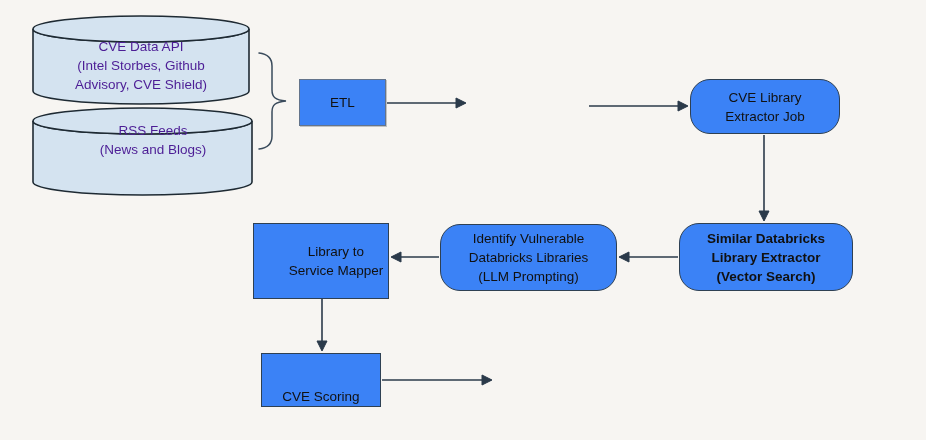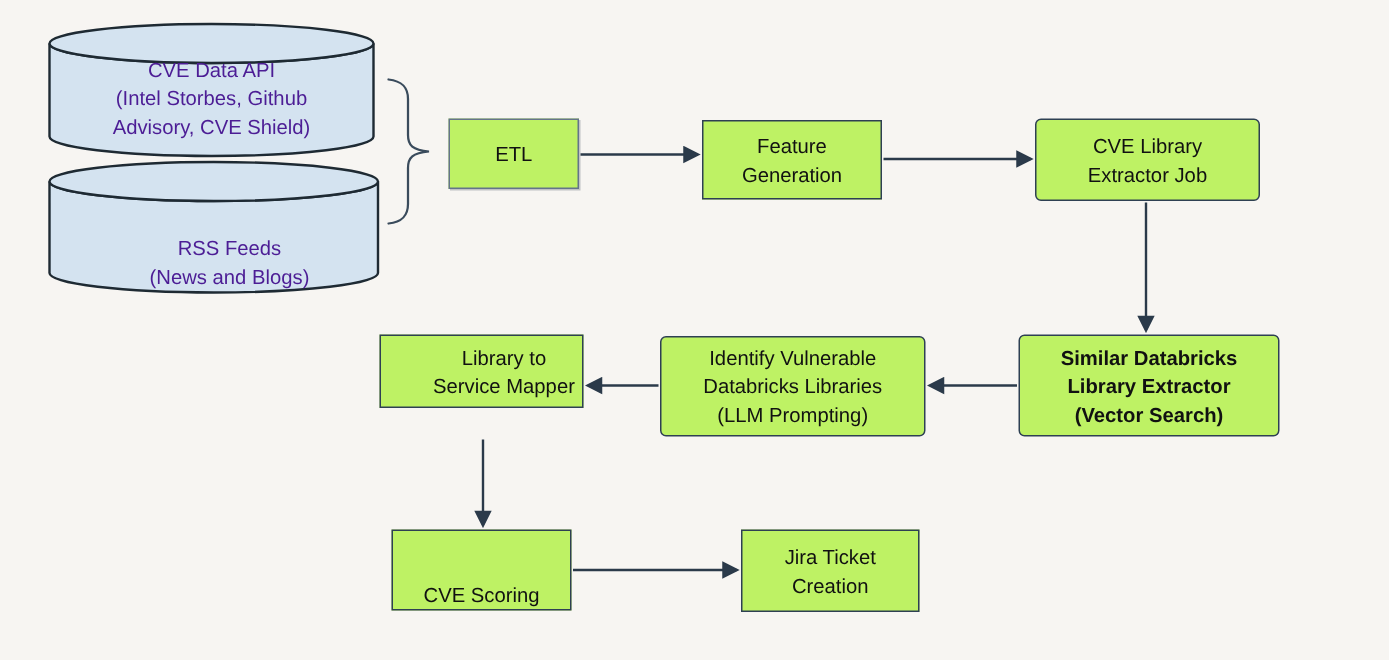--- a/index.html
+++ b/index.html
@@ -17,32 +17,32 @@
   }
   #connector-layer {
     position: absolute;
     inset: 0;
     width: 926px;
     height: 440px;
   }
   .node {
     position: absolute;
     box-sizing: border-box;
-    background: #bef264;
+    background: #3b82f6;
     border: 1.6px solid #2e4053;
     display: flex;
     align-items: center;
     justify-content: center;
     text-align: center;
     font-size: 13.5px;
     line-height: 19px;
     color: #111111;
     white-space: pre-line;
   }
-  .node.rounded { border-radius: 4px; }
+  .node.rounded { border-radius: 20px; }
   .node.etl-style {
     border-color: #64748b;
     box-shadow: 1px 1px 0 rgba(90,100,110,0.35);
   }
   .cyl-label {
     position: absolute;
     box-sizing: border-box;
     display: flex;
     align-items: center;
     justify-content: center;
@@ -52,25 +52,25 @@
     color: #4c1d95;
     white-space: pre-line;
     pointer-events: none;
   }
   
   #node-etl                { left: 299px; top: 79px;  width: 87px;  height: 47px; }
   #node-feature-generation { left: 468px; top: 80px;  width: 120px; height: 53px; }
   #node-cve-library        { left: 690px; top: 79px;  width: 150px; height: 55px; }
   #node-similar-databricks { left: 679px; top: 223px; width: 174px; height: 68px; font-weight: bold; }
   #node-identify-vulnerable{ left: 440px; top: 224px; width: 177px; height: 67px; }
-  #node-library-to-service { left: 253px; top: 223px; width: 136px; height: 49px; padding-left: 30px; }
+  #node-library-to-service { left: 253px; top: 223px; width: 136px; height: 76px; padding-left: 30px; }
   #node-cve-scoring        { left: 261px; top: 353px; width: 120px; height: 54px; align-items: flex-end; }
   #node-jira-ticket        { left: 494px; top: 353px; width: 119px; height: 55px; }
   #label-cve-data-api      { left: 33px;  top: 30px;  width: 216px; height: 70px; }
-  #label-rss-feeds         { left: 33px;  top: 145px; width: 240px; height: 60px; text-align: center; }
+  #label-rss-feeds         { left: 33px;  top: 110px; width: 240px; height: 60px; text-align: center; }
 </style>
 </head>
 <body>
 
 <div id="canvas">
 
   <svg id="connector-layer" viewBox="0 0 926 440" xmlns="http://www.w3.org/2000/svg">
     <defs>
       <marker id="ah" viewBox="0 0 12 12" refX="10" refY="6" markerWidth="12" markerHeight="12" orient="auto" markerUnits="userSpaceOnUse">
         <path d="M1,1 L11,6 L1,11 Z" fill="#2b3a4a" stroke="#2b3a4a"></path>
@@ -101,24 +101,20 @@
   <div class="cyl-label" id="label-cve-data-api">CVE Data API
 (Intel Storbes, Github
 Advisory, CVE Shield)</div>
   <div class="cyl-label" id="label-rss-feeds">RSS Feeds
 (News and Blogs)</div>
 
   <div class="node etl-style" id="node-etl">
     <span>ETL</span>
   </div>
 
-  <div class="node" id="node-feature-generation">
-    <span>Feature
-Generation</span>
-  </div>
 
   <div class="node rounded" id="node-cve-library">
     <span>CVE Library
 Extractor Job</span>
   </div>
 
   <div class="node rounded" id="node-similar-databricks">
     <span>Similar Databricks
 Library Extractor
 (Vector Search)</span>
@@ -132,18 +128,14 @@
 
   <div class="node" id="node-library-to-service">
     <span>Library to
 Service Mapper</span>
   </div>
 
   <div class="node" id="node-cve-scoring">
     <span>CVE Scoring</span>
   </div>
 
-  <div class="node" id="node-jira-ticket">
-    <span>Jira Ticket
-Creation</span>
-  </div>
 
 </div>
 
 </body></html>

